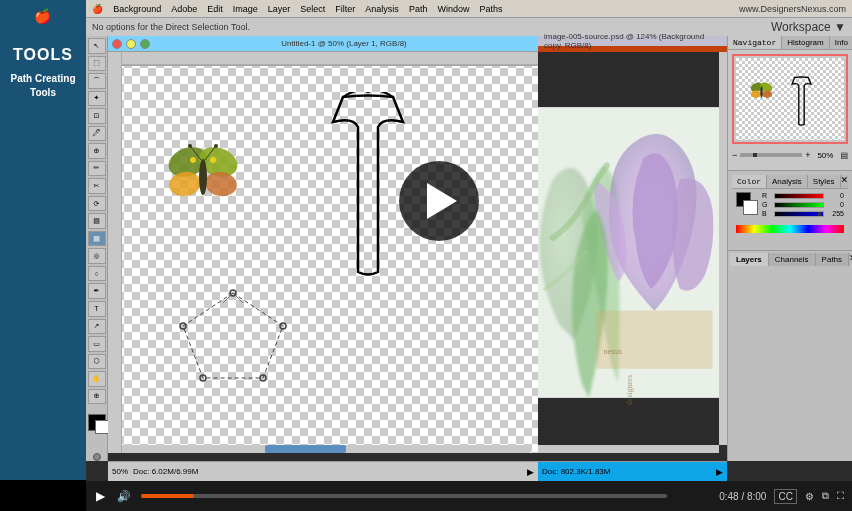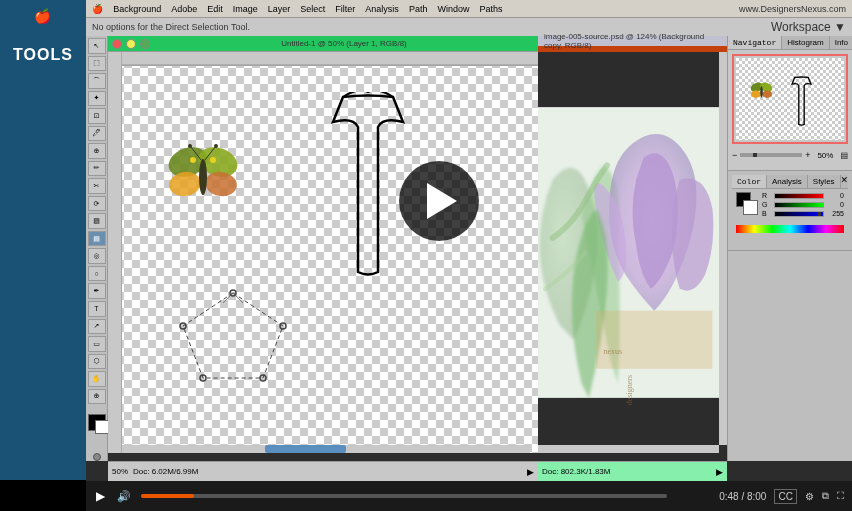--- a/index.html
+++ b/index.html
@@ -320,21 +320,21 @@
       font-size: 8px;
       gap: 5px;
     }
 
     .canvas-status2 {
       position: absolute;
       bottom: 0;
       left: 452px;
       right: 125px;
       height: 20px;
-      background: #86efac;
+      background: #0ea5e9;
       border-top: 1px solid #999;
       display: flex;
       align-items: center;
       padding: 0 4px;
       font-size: 8px;
       gap: 16px;
       margin-top: 24px;
     }
 
     
@@ -388,21 +388,21 @@
       cursor: pointer;
     }
 
     
     .window-title-bar {
       position: absolute;
       top: 36px;
       left: 22px;
       width: 430px;
       height: 16px;
-      background: #22c55e;
+      background: #7dd3fc;
       display: flex;
       align-items: center;
       gap: 4px;
       padding: 0 4px;
       font-size: 8px;
       border-bottom: 1px solid #999;
     }
 
     .window-btn {
       width: 10px;
@@ -477,20 +477,21 @@
     }
   </style>
 </head>
 <body>
 
 <div class="sidebar">
   <div class="sidebar-logo">
     <span class="apple-icon">🍎</span>
   </div>
   <span class="tools-label">TOOLS</span>
+  <span class="path-creating-label">Path Creating Tools</span>
 </div>
 
 <div class="main-content">
 
   <div class="ps-menu-bar">
     <span>🍎</span>
     <span>Background</span>
     <span>Adobe</span>
     <span>Edit</span>
     <span>Image</span>
@@ -734,20 +735,28 @@
             <div class="color-slider-bar b" style="position:relative;">
               <div style="position:absolute;left:90%;width:3px;height:100%;background:#333;"></div>
             </div>
             <span class="color-value">255</span>
           </div>
         </div>
       </div>
       <div class="color-bar-rainbow"></div>
     </div>
 
+    <div class="layers-panel">
+      <div class="layers-tabs">
+        <span class="layers-tab active">Layers</span>
+        <span class="layers-tab">Channels</span>
+        <span class="layers-tab">Paths</span>
+        <span style="flex:1;font-size:9px;text-align:right;padding-right:3px;cursor:pointer;">✕</span>
+      </div>
+    </div>
 
   </div>
 
   <div class="canvas-status">
     <span>50%</span>
     <span>Doc: 6.02M/6.99M</span>
     <span style="flex:1;"></span>
     <span style="font-size:9px;">▶</span>
   </div>
 

